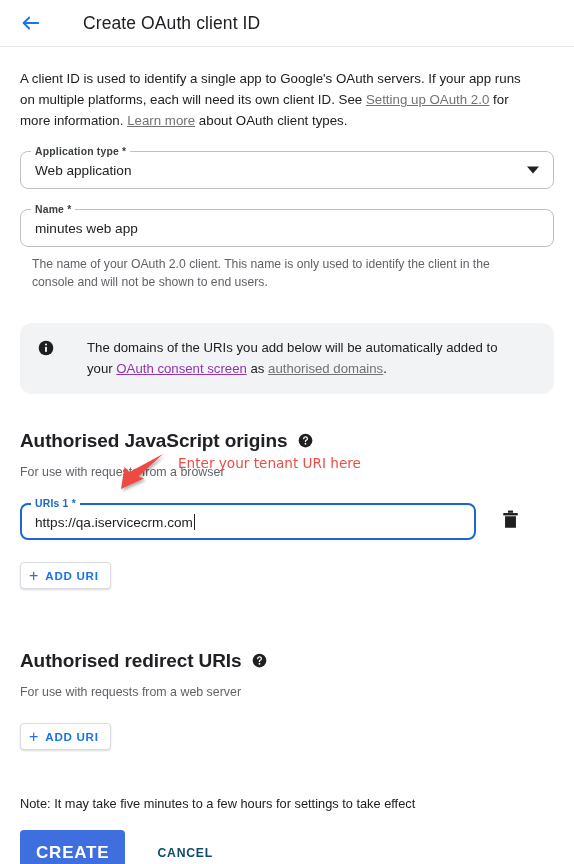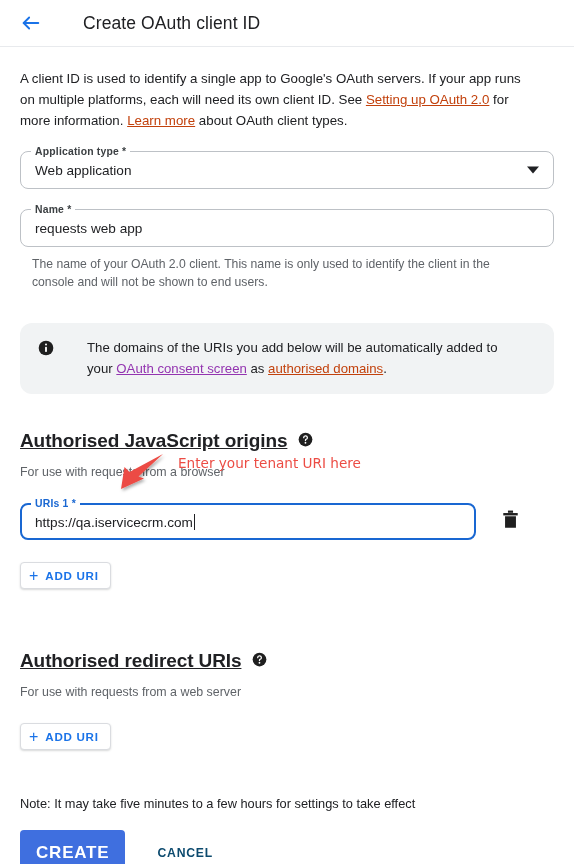--- a/index.html
+++ b/index.html
@@ -41,21 +41,21 @@
   .content { padding: 0 20px; }
 
   .intro {
     font-size: 13.3px;
     line-height: 21px;
     color: #202124;
     margin-top: 21px;
     max-width: 502px;
   }
   a.link {
-    color: #c2410c;
+    color: #737373;
     text-decoration: underline;
     cursor: pointer;
   }
   a.link.visited { color: #9334b0; }
 
   
   .field {
     position: relative;
     margin-top: 20px;
     height: 38px;
@@ -117,23 +117,22 @@
     margin-left: 33px;
     font-size: 13.2px;
     line-height: 21px;
     color: #202124;
     max-width: 420px;
   }
 
   
   .section-head {
     display: flex;
-    align-items: center;
+    align-items: flex-end;
     margin-top: 36px;
-    text-decoration: underline;
   }
   .section-title {
     font-size: 19px;
     font-weight: bold;
     color: #202124;
     letter-spacing: -.1px;
   }
   .help-ic { margin-left: 11px; display: block; }
   .section-sub {
     font-size: 12.4px;
@@ -295,21 +294,21 @@
   
   <div class="field select">
     <span class="legend">Application type *</span>
     <span class="value">Web application</span>
     <span class="caret"></span>
   </div>
 
   
   <div class="field">
     <span class="legend">Name *</span>
-    <span class="value">requests web app</span>
+    <span class="value">minutes web app</span>
   </div>
   <div class="helper">The name of your OAuth 2.0 client. This name is only used to identify the client in the console and will not be shown to end users.</div>
 
   
   <div class="banner">
     <span class="ic">
       <svg width="16" height="16" viewBox="0 0 24 24">
         <circle cx="12" cy="12" r="11" fill="#1f1f1f"></circle>
         <circle cx="12" cy="6.6" r="1.5" fill="#ffffff"></circle>
         <rect x="10.6" y="10" width="2.8" height="8" rx="1.2" fill="#ffffff"></rect>

